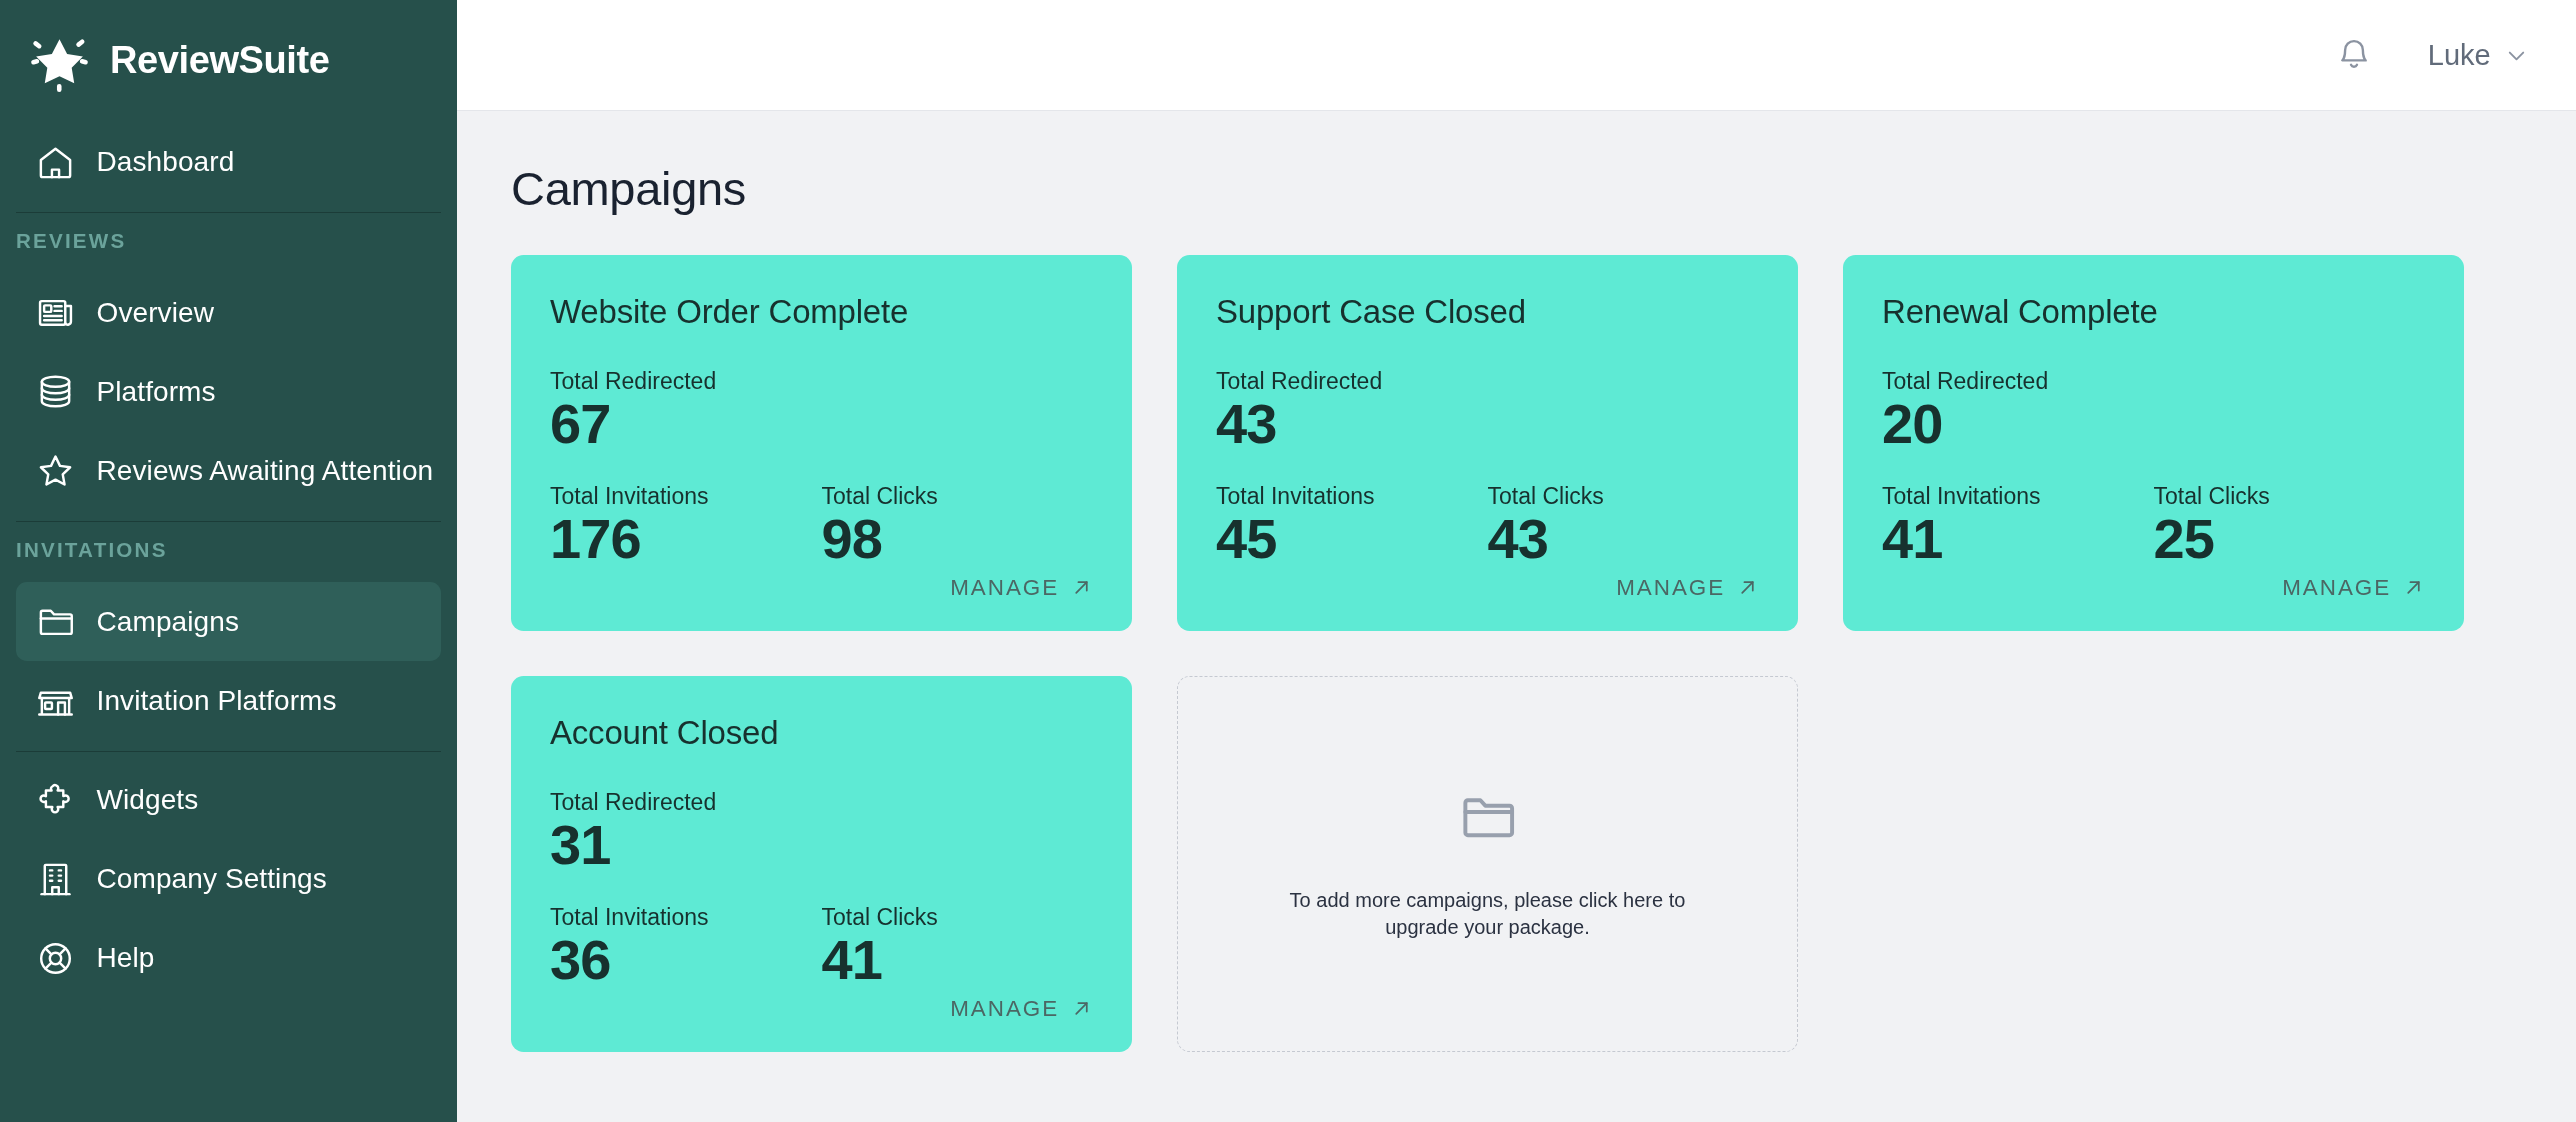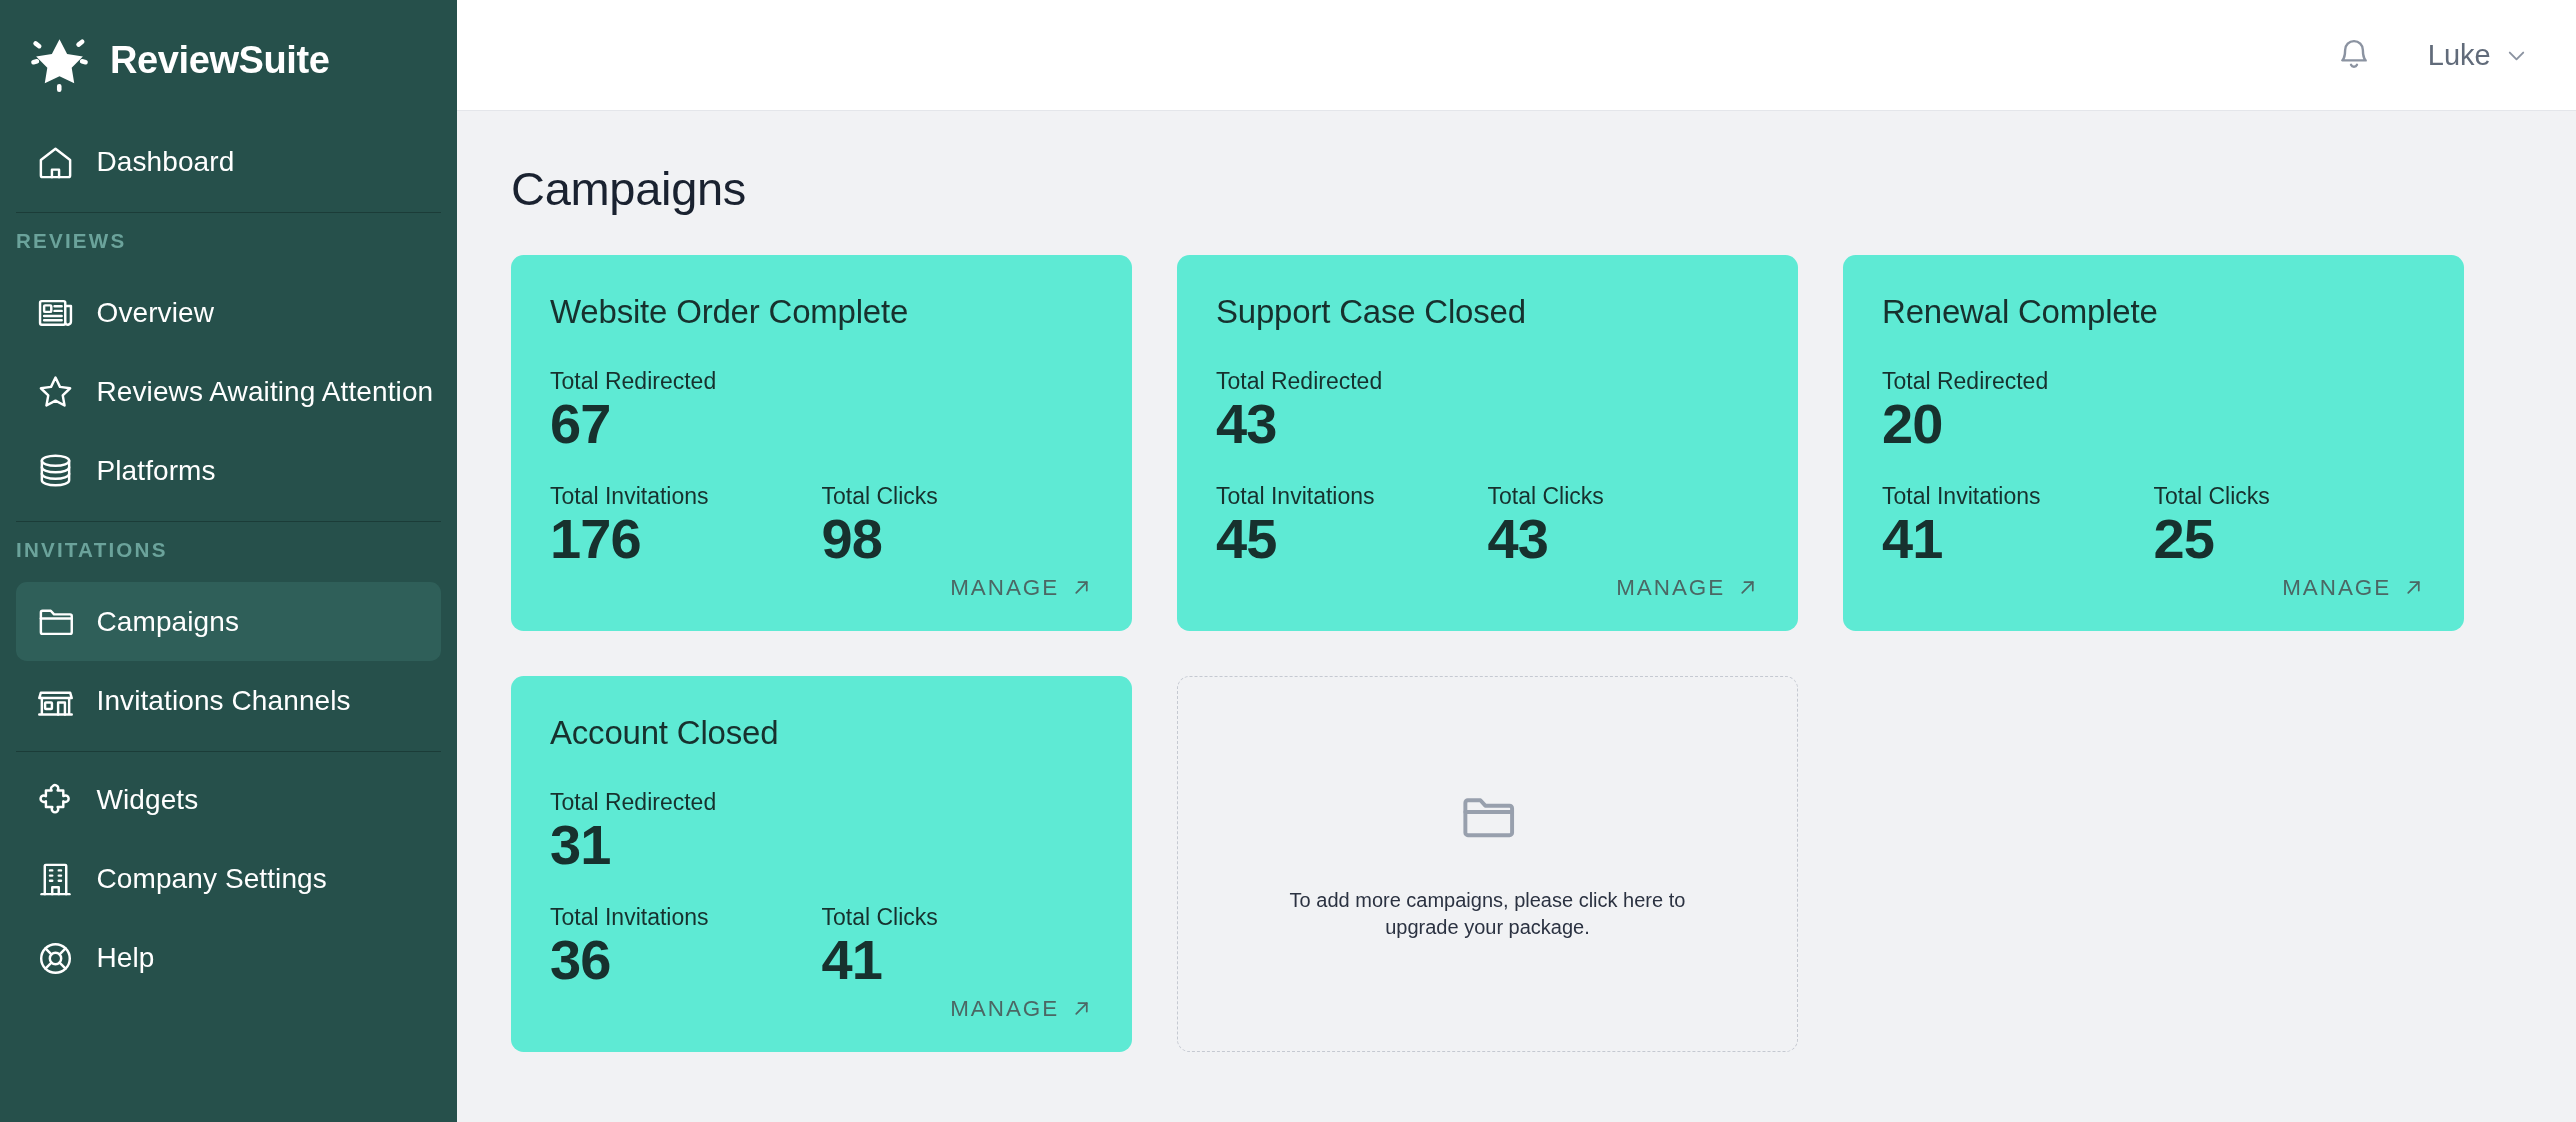--- a/index.html
+++ b/index.html
@@ -263,38 +263,38 @@
           <rect x="5" y="7.6" width="4.4" height="4" rx="0.6"></rect>
           <path d="M11.4 8.2 h4.4 M11.4 11 h4.4 M5 14.2 h10.8 M5 16.8 h10.8"></path>
         </svg>
       </span>
       <span class="nav-label">Overview</span>
     </div>
 
     <div class="nav-item">
       <span class="nav-icon">
         <svg viewBox="0 0 24 24" width="39" height="39" fill="none" stroke="#ffffff" stroke-width="1.5" stroke-linecap="round" stroke-linejoin="round">
-          <path d="M12 3.4 l2.75 5.75 6.25.85 -4.55 4.4 1.12 6.2 -5.57-2.98 -5.57 2.98 1.12-6.2 -4.55-4.4 6.25-.85 Z"></path>
-        </svg>
-      </span>
-      <span class="nav-label">Reviews Awaiting Attention</span>
-    </div>
-
-    <div class="nav-item">
-      <span class="nav-icon">
-        <svg viewBox="0 0 24 24" width="39" height="39" fill="none" stroke="#ffffff" stroke-width="1.5" stroke-linecap="round" stroke-linejoin="round">
           <ellipse cx="12" cy="6" rx="8.4" ry="3.1"></ellipse>
           <path d="M3.6 6 v12 c0 1.7 3.76 3.1 8.4 3.1 s8.4-1.4 8.4-3.1 V6"></path>
           <path d="M3.6 10 c0 1.7 3.76 3.1 8.4 3.1 s8.4-1.4 8.4-3.1"></path>
           <path d="M3.6 14 c0 1.7 3.76 3.1 8.4 3.1 s8.4-1.4 8.4-3.1"></path>
         </svg>
       </span>
       <span class="nav-label">Platforms</span>
     </div>
 
+    <div class="nav-item">
+      <span class="nav-icon">
+        <svg viewBox="0 0 24 24" width="39" height="39" fill="none" stroke="#ffffff" stroke-width="1.5" stroke-linecap="round" stroke-linejoin="round">
+          <path d="M12 3.4 l2.75 5.75 6.25.85 -4.55 4.4 1.12 6.2 -5.57-2.98 -5.57 2.98 1.12-6.2 -4.55-4.4 6.25-.85 Z"></path>
+        </svg>
+      </span>
+      <span class="nav-label">Reviews Awaiting Attention</span>
+    </div>
+
     <div class="nav-divider"></div>
 
     <div class="nav-heading">INVITATIONS</div>
 
     <div class="nav-item active">
       <span class="nav-icon">
         <svg viewBox="0 0 24 24" width="39" height="39" fill="none" stroke="#ffffff" stroke-width="1.5" stroke-linecap="round" stroke-linejoin="round">
           <path d="M3 18.6 V6.4 a1 1 0 0 1 1-1 h5.1 l2 2.2 h9.9 a1 1 0 0 1 1 1 v10 a1 1 0 0 1-1 1 H4 a1 1 0 0 1-1-1 Z"></path>
           <path d="M3 10.2 h19"></path>
         </svg>
@@ -304,21 +304,21 @@
 
     <div class="nav-item">
       <span class="nav-icon">
         <svg viewBox="0 0 24 24" width="39" height="39" fill="none" stroke="#ffffff" stroke-width="1.5" stroke-linecap="round" stroke-linejoin="round">
           <path d="M3 7.2 h18 l1 3.3 H2 Z"></path>
           <path d="M3.6 10.5 V20.6 M20.4 10.5 V20.6 M2 20.6 h20"></path>
           <rect x="5.6" y="13.2" width="4.2" height="4" rx="0.5"></rect>
           <path d="M13.6 20.6 v-7.4 h4.2 v7.4"></path>
         </svg>
       </span>
-      <span class="nav-label">Invitations Channels</span>
+      <span class="nav-label">Invitation Platforms</span>
     </div>
 
     <div class="nav-divider"></div>
 
     <div class="nav-item">
       <span class="nav-icon">
         <svg viewBox="0 0 24 24" width="39" height="39" fill="none" stroke="#ffffff" stroke-width="1.5" stroke-linecap="round" stroke-linejoin="round">
           <path d="M10.2 3.2 a2 2 0 0 1 3.5 1.3 c0 .5-.2.9-.4 1.3 h3.5 v3.5 c.4-.2.8-.4 1.3-.4 a2 2 0 0 1 0 4 c-.5 0-.9-.2-1.3-.4 v3.5 h-3.5 c.2.4.4.8.4 1.3 a2 2 0 0 1-4 0 c0-.5.2-.9.4-1.3 H6.1 v-3.5 c-.4.2-.8.4-1.3.4 a2 2 0 0 1 0-4 c.5 0 .9.2 1.3.4 V5.8 h3.5 c-.2-.4-.4-.8-.4-1.3 a2 2 0 0 1 1-1.3 Z"></path>
         </svg>
       </span>

